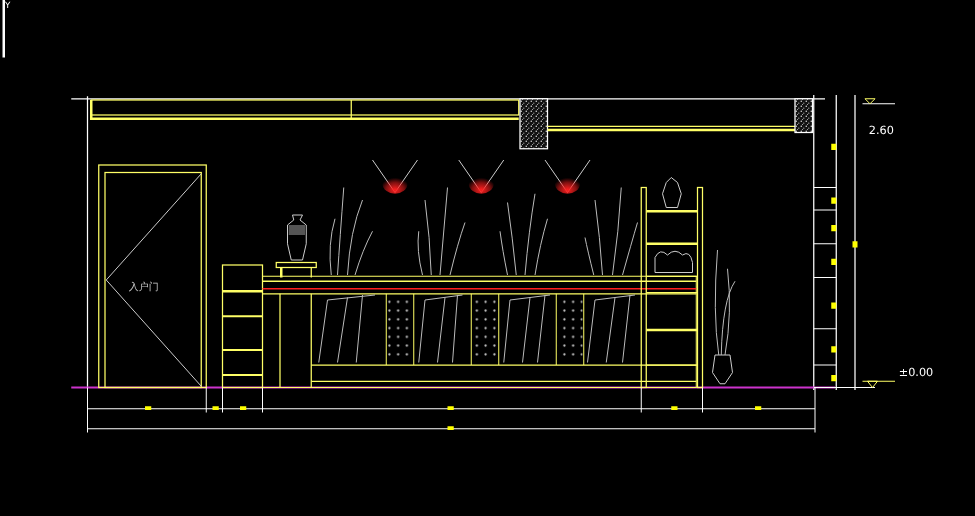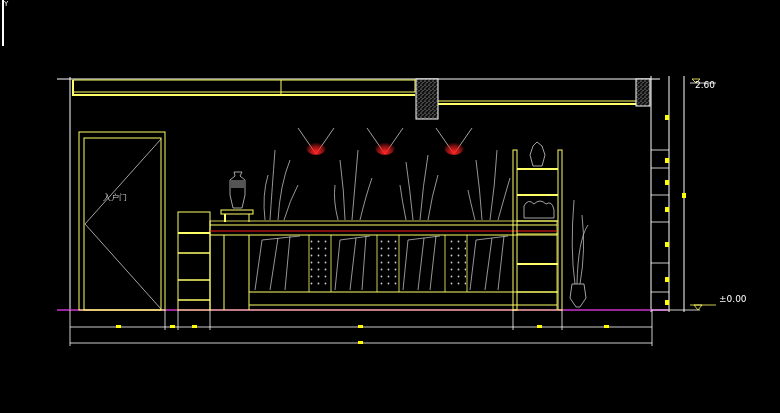--- a/index.html
+++ b/index.html
@@ -177,15 +177,15 @@
     <rect x="116" y="325" width="5" height="3" fill="#ffff00"></rect>
     <rect x="170" y="325" width="5" height="3" fill="#ffff00"></rect>
     <rect x="192" y="325" width="5" height="3" fill="#ffff00"></rect>
     <rect x="358" y="325" width="5" height="3" fill="#ffff00"></rect>
     <rect x="358" y="341" width="5" height="3" fill="#ffff00"></rect>
     <rect x="537" y="325" width="5" height="3" fill="#ffff00"></rect>
     <rect x="604" y="325" width="5" height="3" fill="#ffff00"></rect>
   </g>
 </svg>
 
-<div class="lbl door-text" style="left:103px;top:192px;">入户门</div>
-<div class="lbl lvl" style="left:695px;top:80px;">2.60</div>
+<div class="lbl door-text" style="left:103px;top:224px;">入户门</div>
+<div class="lbl lvl" style="left:695px;top:100px;">2.60</div>
 <div class="lbl lvl" style="left:695px;top:294px;margin-left:24px;">±0.00</div>
 
 </body></html>

